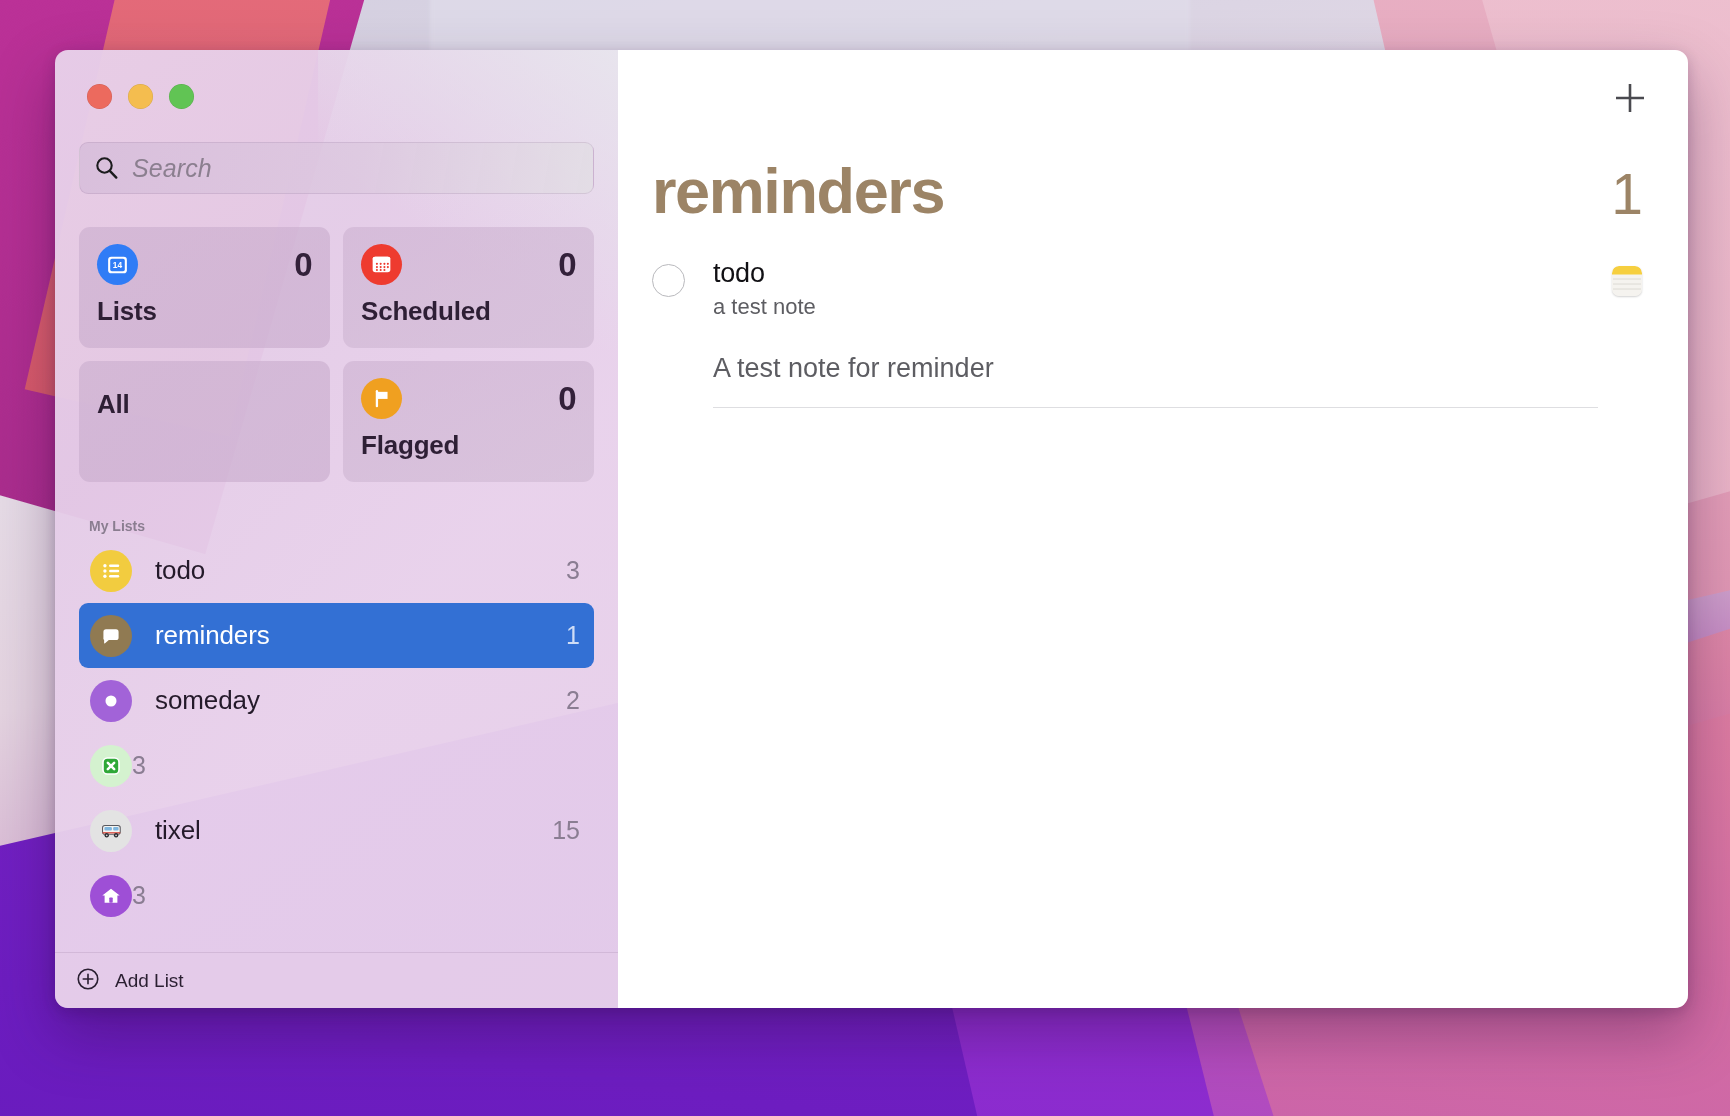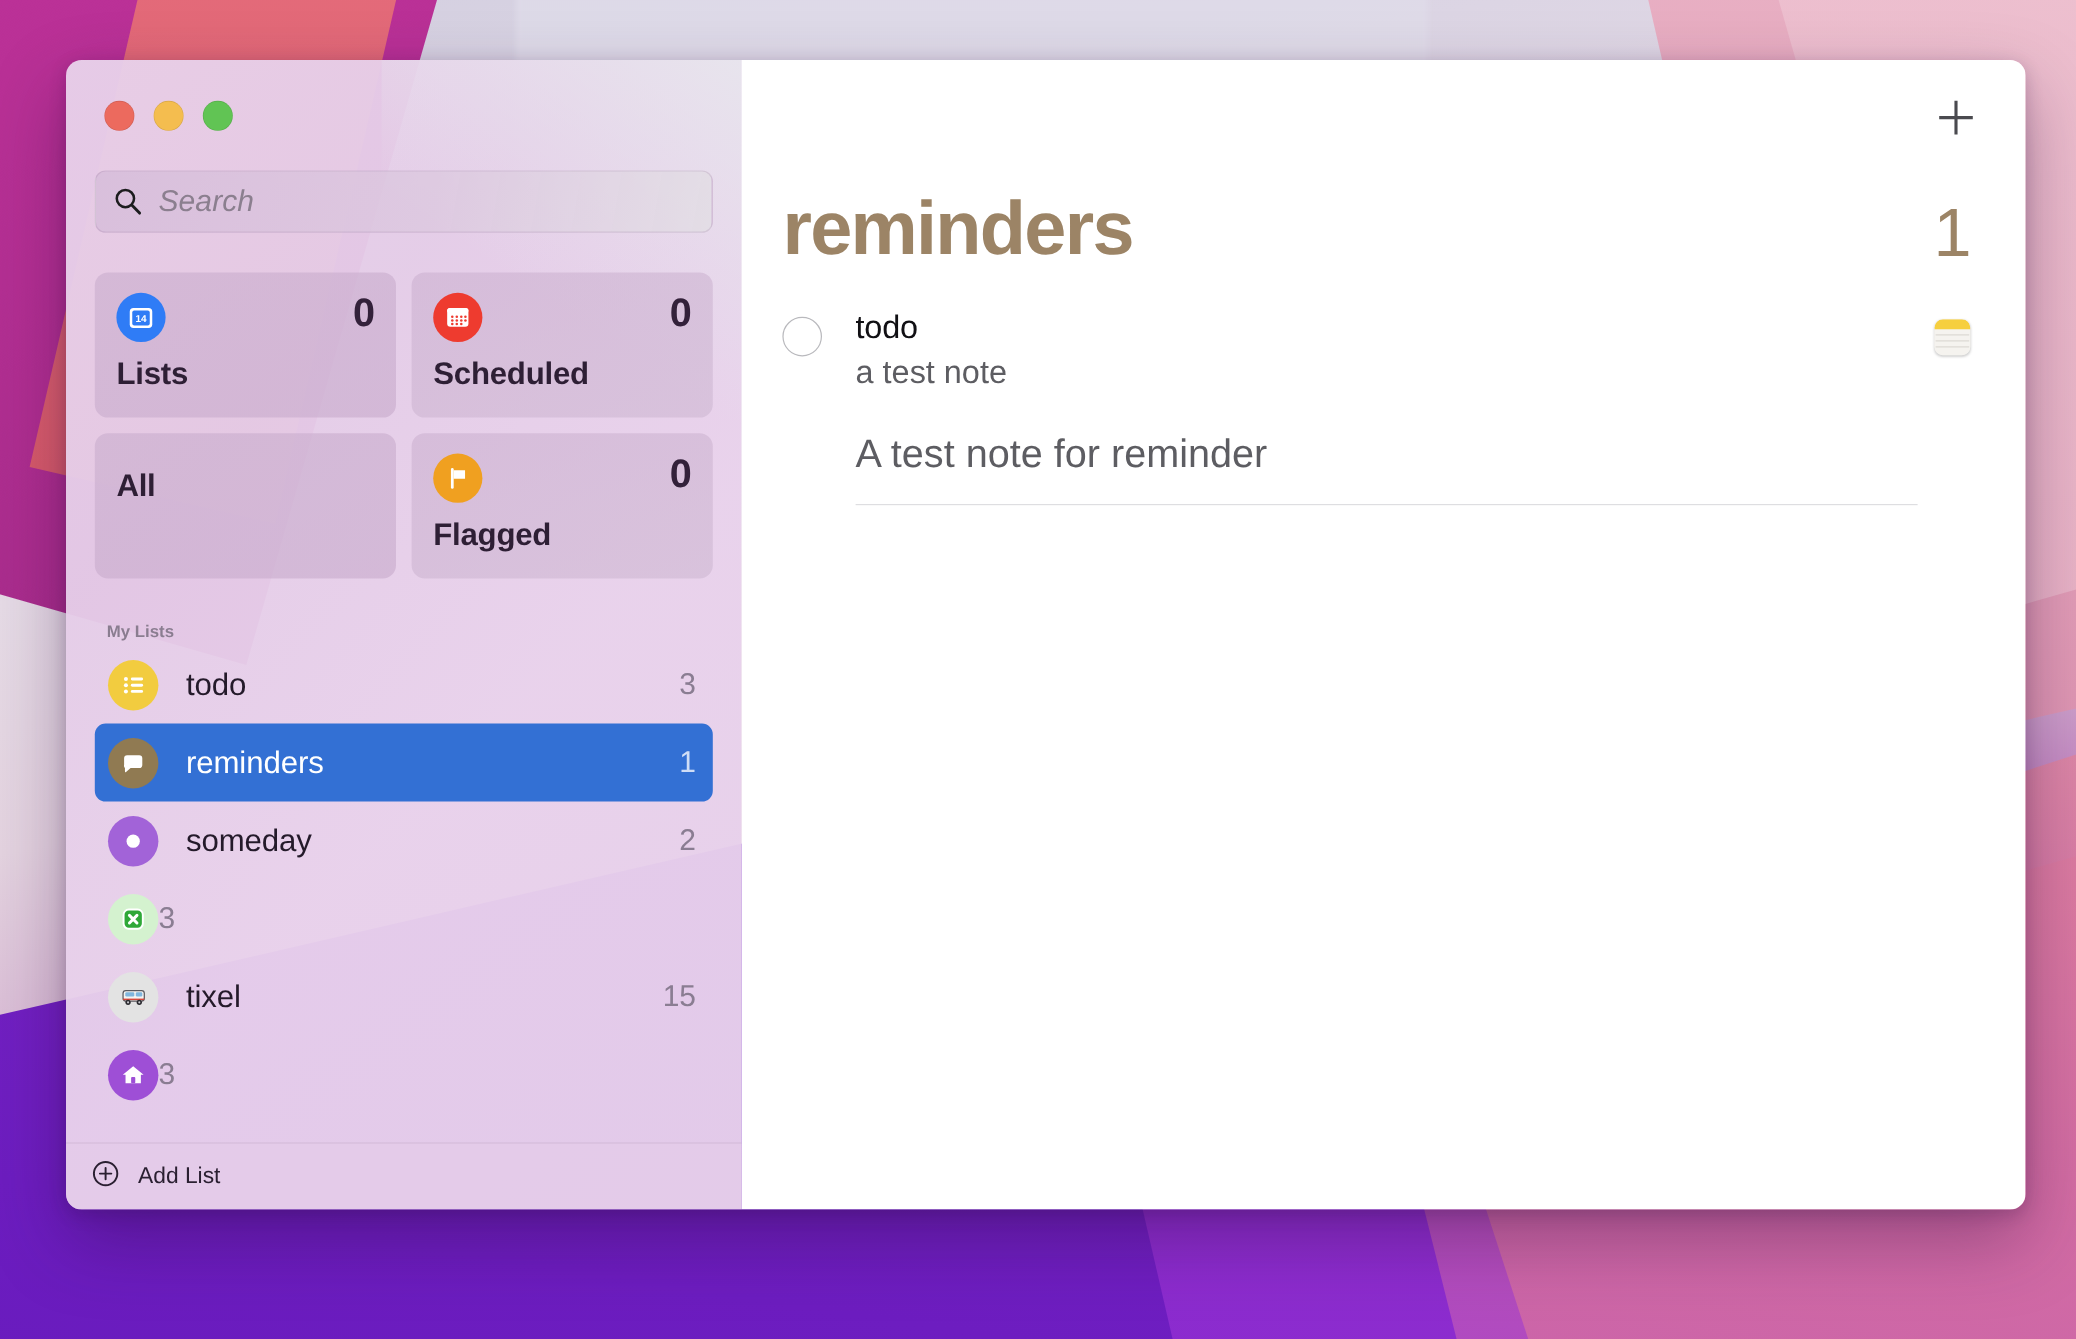--- a/index.html
+++ b/index.html
@@ -195,20 +195,21 @@
     height: 121px;
     border-radius: 11px;
     background: linear-gradient(160deg, rgba(202,174,206,.62) 0%, rgba(200,171,204,.62) 100%);
     padding: 17px 18px 0 18px;
   }
   .smart-card.is-light {
     background: linear-gradient(160deg, rgba(205,178,209,.62) 0%, rgba(208,186,212,.66) 100%);
   }
   .sc-top {
     display: flex;
+    align-items: center;
     justify-content: space-between;
   }
   .sc-icon {
     width: 41px; height: 41px;
     border-radius: 50%;
     display: flex;
     align-items: center;
     justify-content: center;
     flex: 0 0 41px;
   }
@@ -350,27 +351,27 @@
     margin-left: 28px;
     flex: 1 1 auto;
   }
   .rem-title {
     font-size: 27px;
     color: #111014;
     line-height: 1.22;
     letter-spacing: -.2px;
   }
   .rem-subtitle {
-    font-size: 27px;
+    font-size: 22px;
     color: #5d5d62;
     margin-top: 4px;
     line-height: 1.22;
   }
   .rem-note {
-    font-size: 33px;
+    font-size: 27px;
     color: #5d5d62;
     margin-top: 31px;
     line-height: 1.22;
   }
   .rem-divider {
     height: 1px;
     background: #dedee1;
     margin-top: 22px;
   }
   .rem-app-icon {

